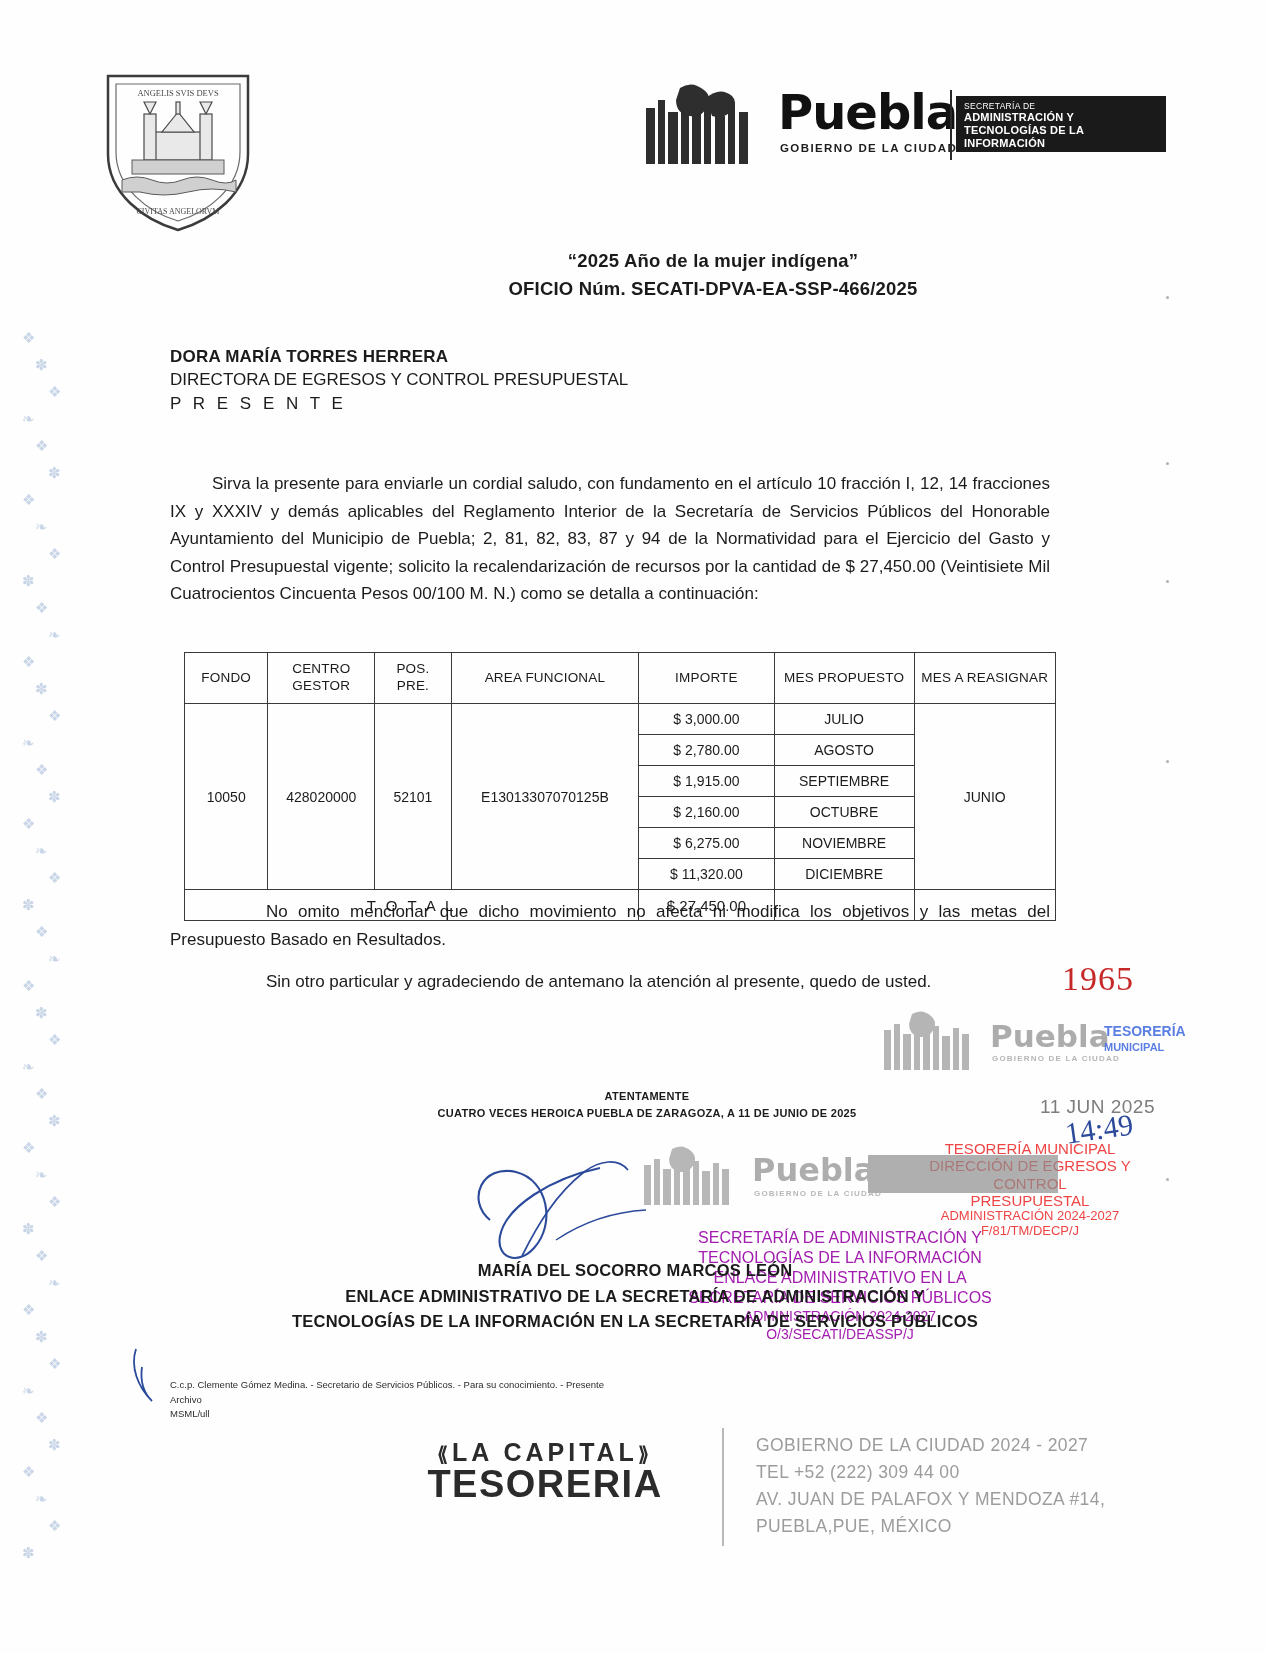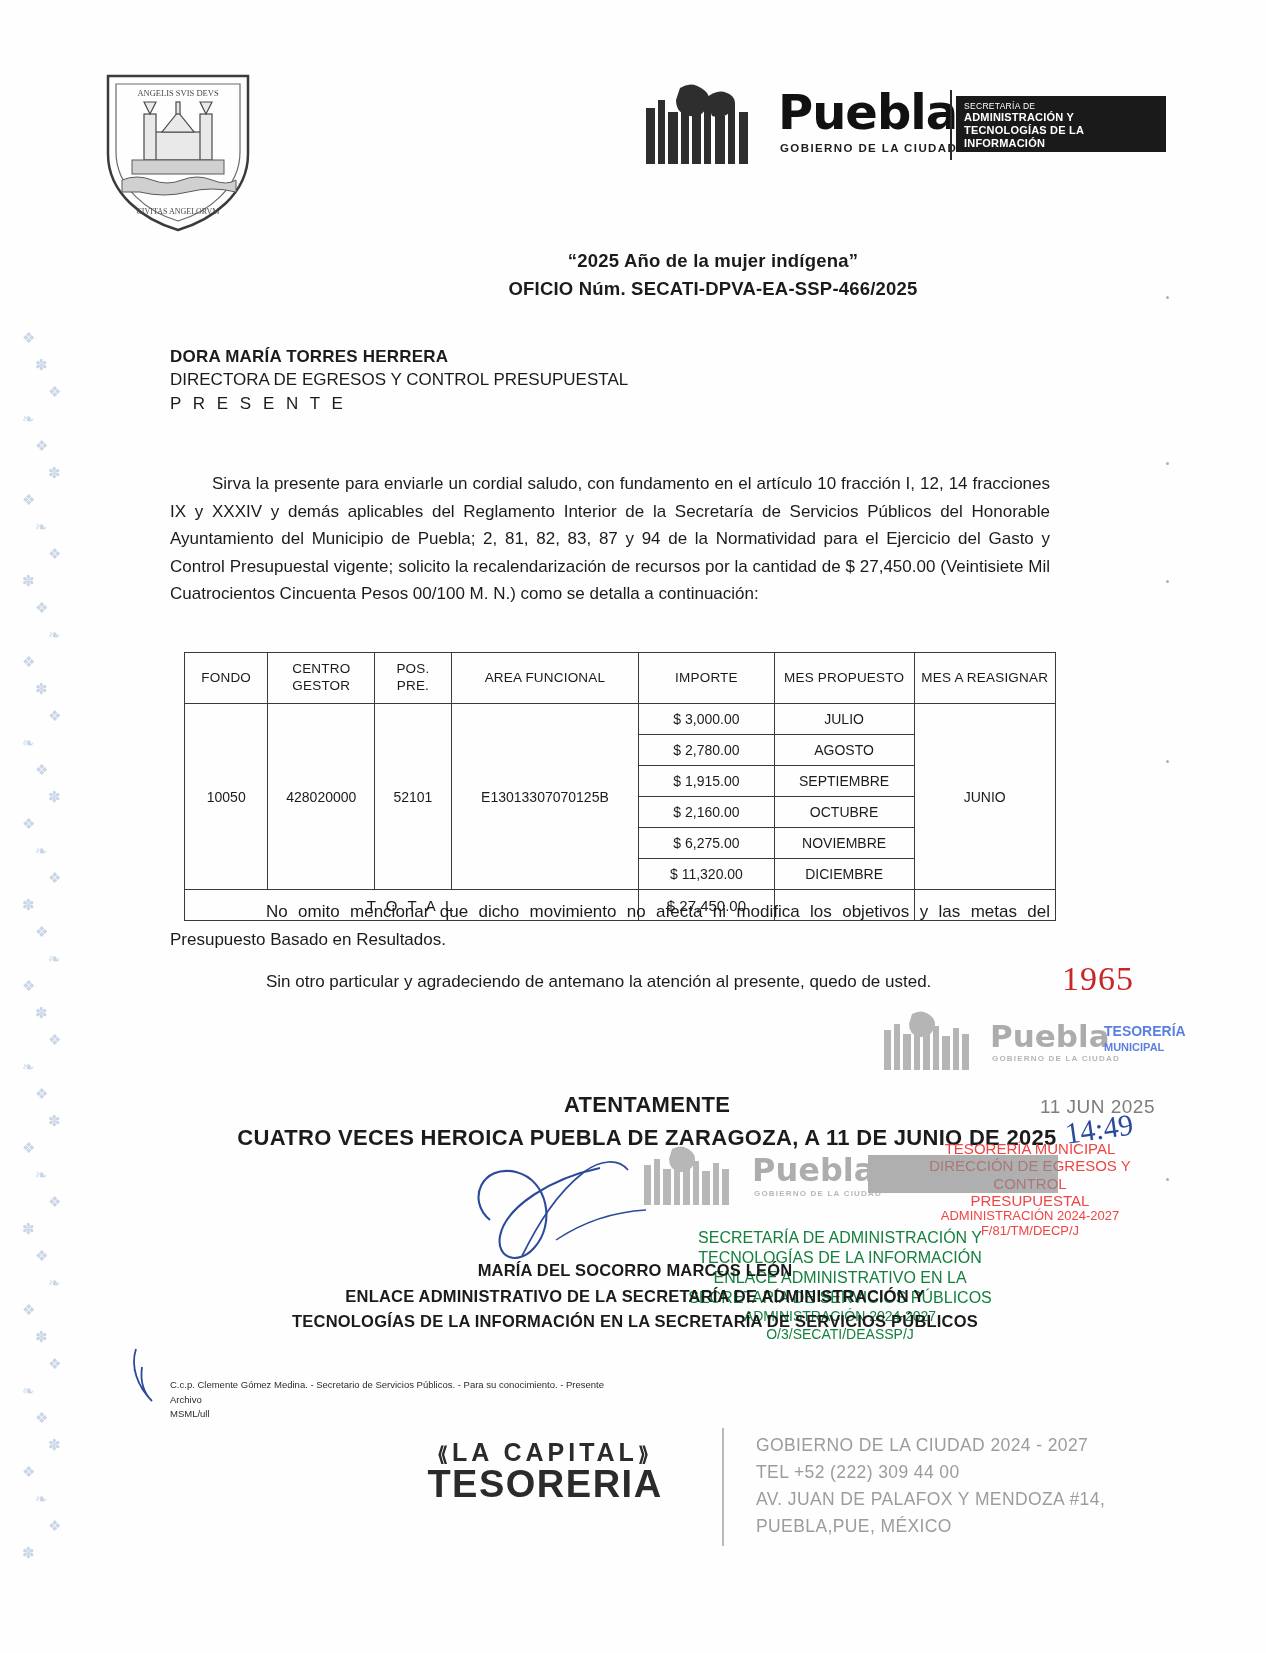--- a/index.html
+++ b/index.html
@@ -289,21 +289,21 @@
     font-size: 13px;
   }
 
   
   .closing {
     position: absolute;
     left: 0;
     top: 1088px;
     width: 1266px;
     text-align: center;
-    font-size: 22px;
+    font-size: 11px;
     font-weight: 700;
     letter-spacing: 0.3px;
     line-height: 1.5;
     padding-left: 28px;
     box-sizing: border-box;
   }
 
   .stamp-2 {
     position: absolute;
     left: 640px;
@@ -338,21 +338,21 @@
     height: 38px;
     background: #8e8e8e;
   }
   .seal-text-2 {
     position: absolute;
     left: 610px;
     top: 1228px;
     width: 460px;
     text-align: center;
     font-size: 16px;
-    color: #15803d;
+    color: #a21caf;
     line-height: 1.25;
   }
   .seal-text-2 .sm {
     font-size: 14px;
   }
 
   .signer {
     position: absolute;
     left: 0;
     top: 1258px;

